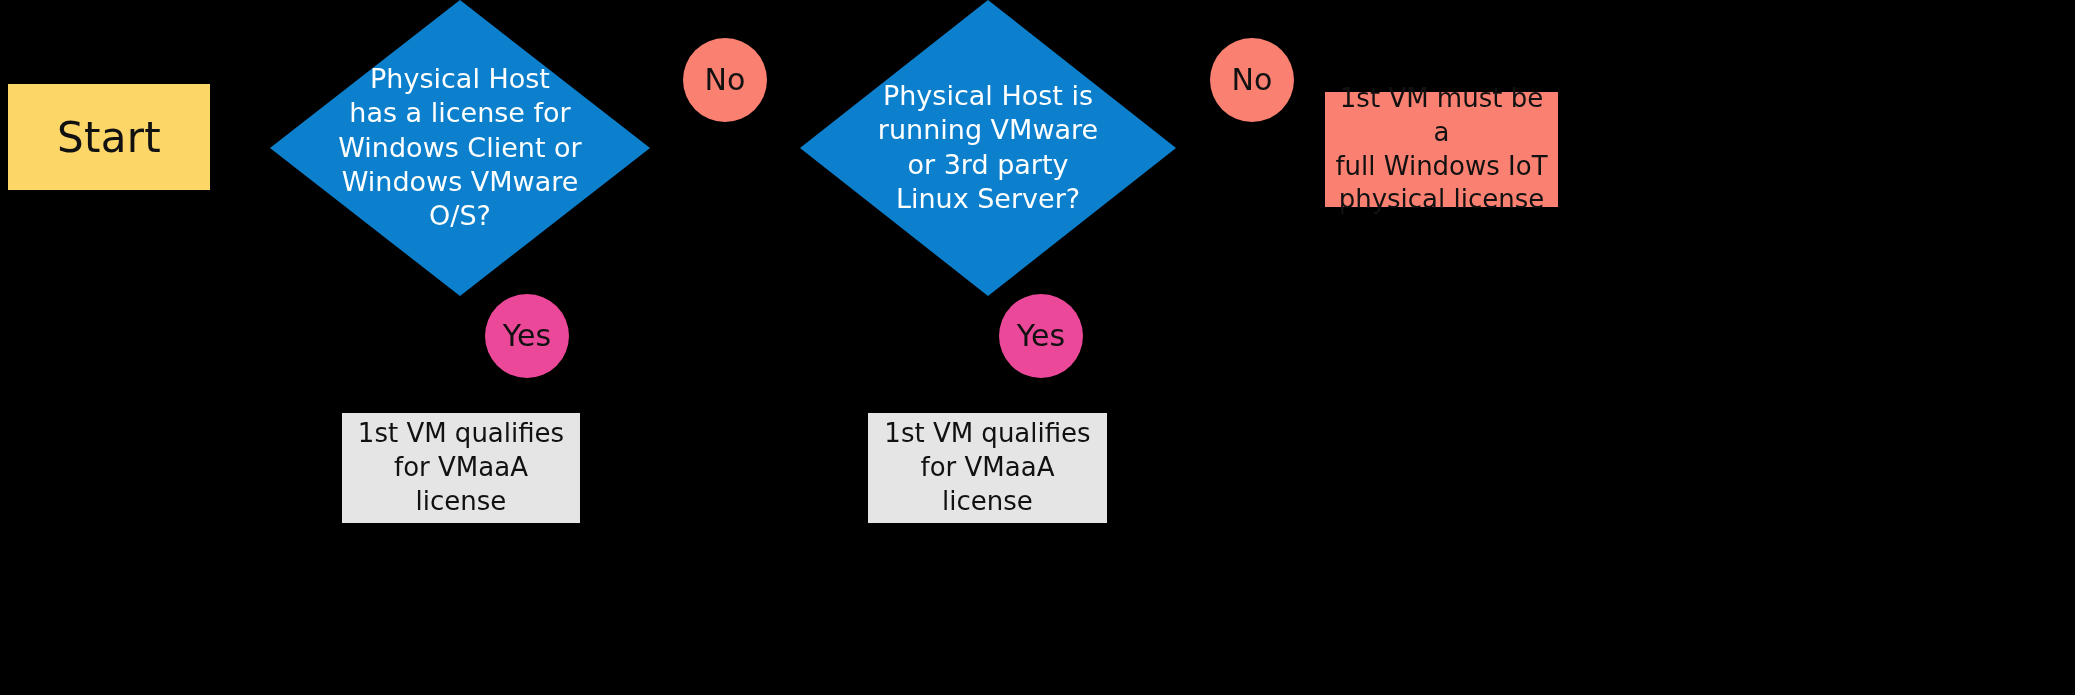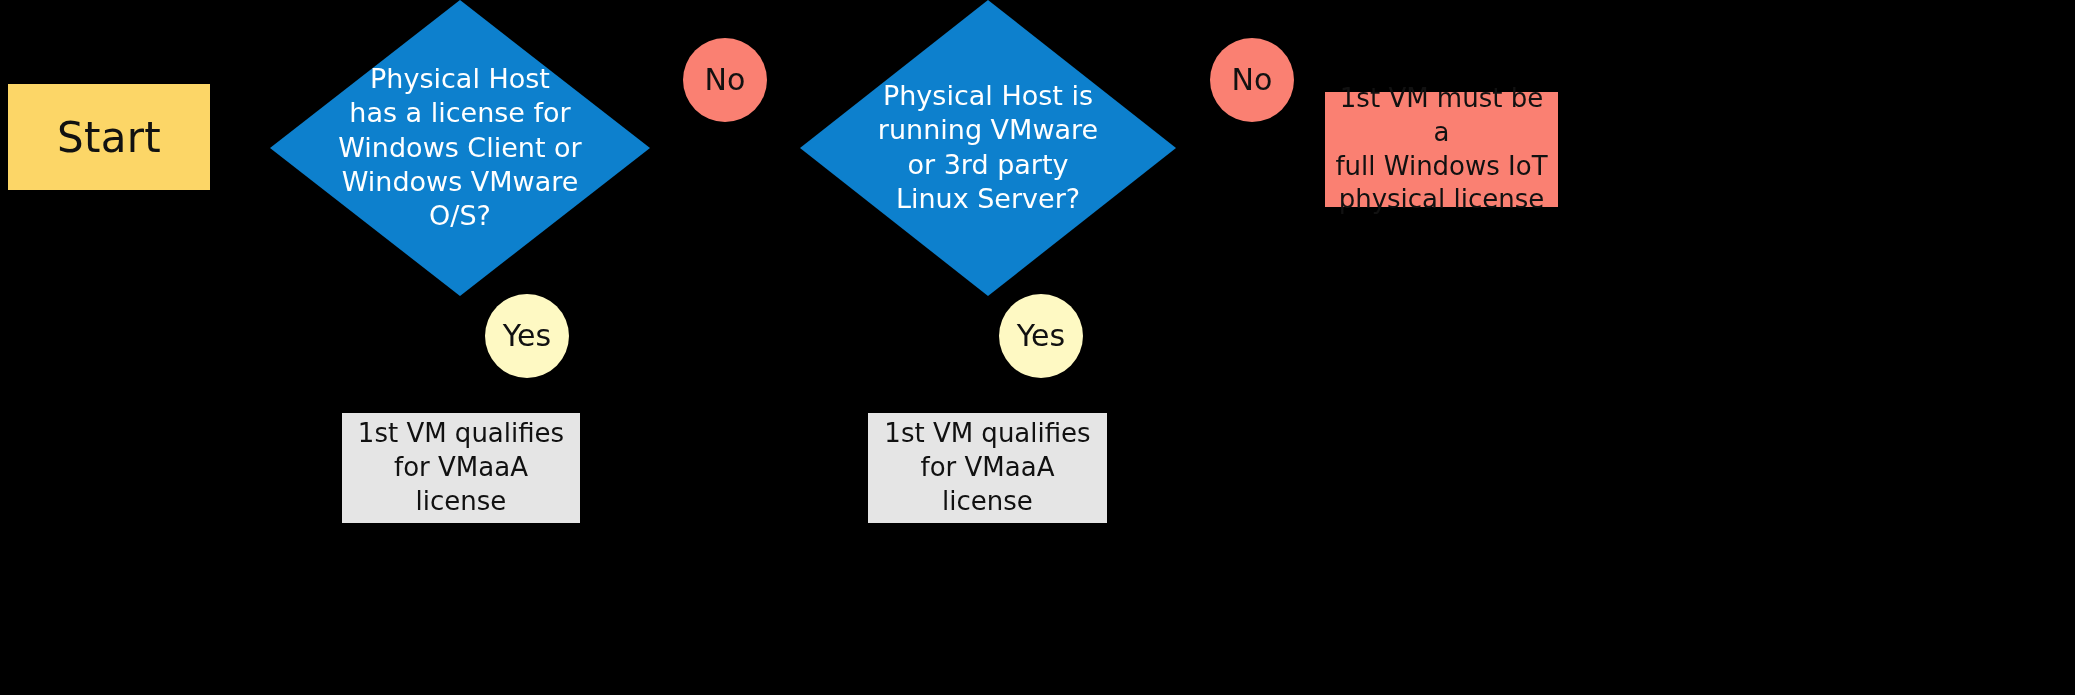--- a/index.html
+++ b/index.html
@@ -57,21 +57,21 @@
     font-weight: 400;
   }
   
   .pill-circle {
     border-radius: 50%;
     color: #111111;
     font-size: 30px;
     line-height: 1;
   }
   .pill-no { background: #FA8072; }
-  .pill-yes { background: #fef9c3; }
+  .pill-yes { background: #ec4899; }
   
   .outcome-box {
     color: #111111;
     font-size: 26px;
     line-height: 1.3;
     white-space: pre-line;
     padding: 12px 8px;
   }
   .outcome-green { background: #e5e5e5; }
   .outcome-pink  { background: #FA8072; }

